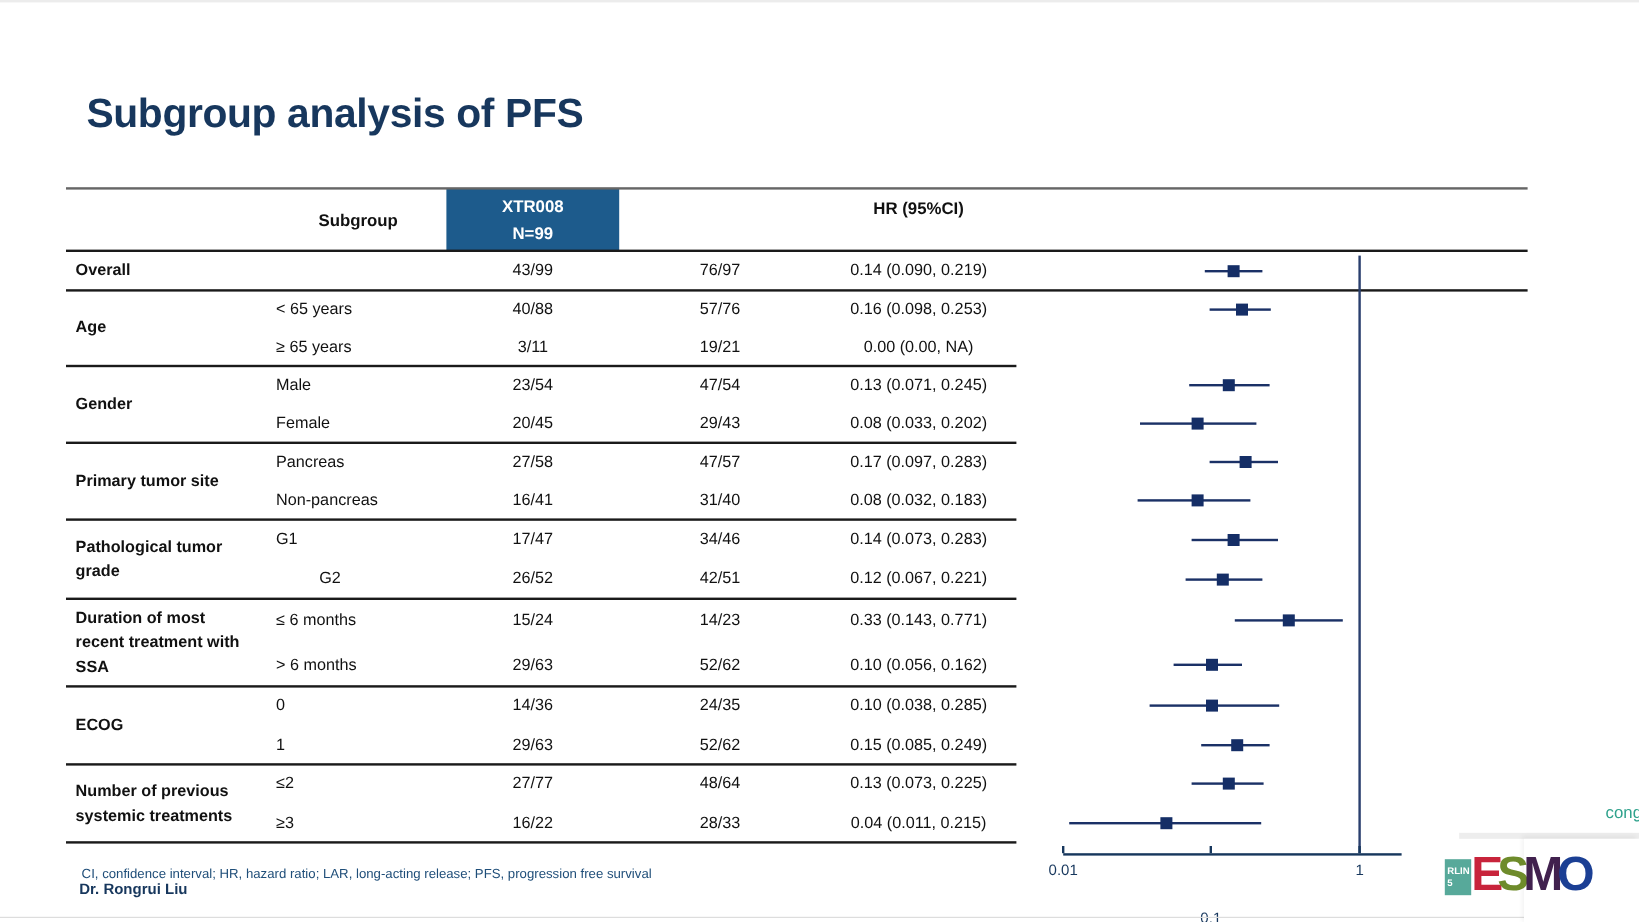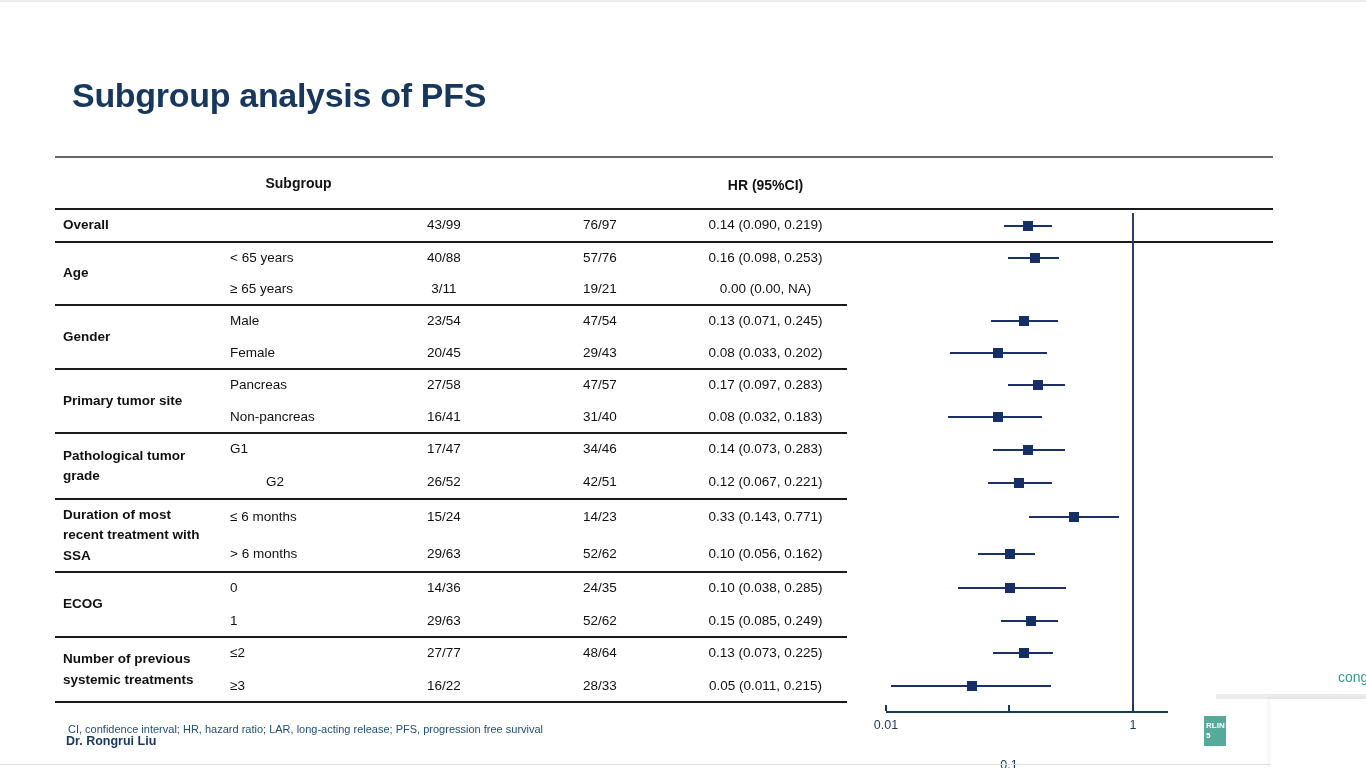--- a/index.html
+++ b/index.html
@@ -32,22 +32,26 @@
   .logo-esmo{position:absolute;left:1226px;top:705px;font-size:40px;font-weight:800;letter-spacing:-5px;line-height:1.1;}
   .logo-congress{position:absolute;left:1299px;top:667px;font-size:14px;font-weight:normal;margin-left:39px;}
 </style>
 </head>
 <body>
 
 <div class="slide">
 
   <div class="title" style="color: rgb(23, 55, 93);">Subgroup analysis of PFS</div>
 
+  <div class="hdr-arm" id="arm1-block" style="left: 372px; top: 155px; width: 144px; height: 52px; background: rgb(29, 91, 140);">
+    <div>XTR008</div>
+    <div>N=99</div>
+  </div>
   <div class="hdr-flex hdr-label" style="left:225px;top:155px;width:147px;height:52px;">Subgroup</div>
-  <div class="hdr-flex hdr-label" style="left:684px;top:161px;width:163px;height:44px;">HR (95%CI)</div>
+  <div class="hdr-flex hdr-label" style="left:684px;top:149px;width:163px;height:44px;">HR (95%CI)</div>
 
   <div id="tableLayer">
       <div class="hline" style="left: 55px; top: 154px; width: 1218px; height: 1.5px; background: rgb(102, 102, 102);"></div>
       <div class="hline" style="left: 55px; top: 206px; width: 1218px; height: 2px;"></div>
       <div class="hline" style="left: 55px; top: 239px; width: 1218px; height: 1.5px;"></div>
       <div class="hline" style="left: 55px; top: 302px; width: 792px; height: 1.5px;"></div>
       <div class="hline" style="left: 55px; top: 366px; width: 792px; height: 1.5px;"></div>
       <div class="hline" style="left: 55px; top: 430px; width: 792px; height: 1.5px;"></div>
       <div class="hline" style="left: 55px; top: 496px; width: 792px; height: 1.5px;"></div>
       <div class="hline" style="left: 55px; top: 569px; width: 792px; height: 1.5px;"></div>
@@ -111,21 +115,21 @@
       <div class="cell center" style="left: 516px; top: 602.5px; width: 168px; height: 32.5px;">52/62</div>
       <div class="cell center" style="left: 684px; top: 602.5px; width: 163px; height: 32.5px;">0.15 (0.085, 0.249)</div>
       <div class="cell bold" style="left: 63px; top: 570px; width: 150px; height: 65px;">ECOG</div>
       <div class="cell" style="left: 230px; top: 635px; width: 140px; height: 32.5px;">≤2</div>
       <div class="cell center" style="left: 372px; top: 635px; width: 144px; height: 32.5px;">27/77</div>
       <div class="cell center" style="left: 516px; top: 635px; width: 168px; height: 32.5px;">48/64</div>
       <div class="cell center" style="left: 684px; top: 635px; width: 163px; height: 32.5px;">0.13 (0.073, 0.225)</div>
       <div class="cell" style="left: 230px; top: 667.5px; width: 140px; height: 32.5px;">≥3</div>
       <div class="cell center" style="left: 372px; top: 667.5px; width: 144px; height: 32.5px;">16/22</div>
       <div class="cell center" style="left: 516px; top: 667.5px; width: 168px; height: 32.5px;">28/33</div>
-      <div class="cell center" style="left: 684px; top: 667.5px; width: 163px; height: 32.5px;">0.05 (0.011, 0.215)</div>
+      <div class="cell center" style="left: 684px; top: 667.5px; width: 163px; height: 32.5px;">0.04 (0.011, 0.215)</div>
       <div class="cell bold" style="left: 63px; top: 635px; width: 150px; height: 65px;">Number of previous systemic treatments</div>
     </div>
 
   <div id="plotLayer">
     <div class="refline" style="left:1132px;top:211px;height:498px;"></div>
     <div class="axis" style="left:886px;top:709px;width:282px;"></div>
     <div class="tick" style="left:885px;top:703px;"></div>
     <div class="tick" style="left:1008px;top:703px;"></div>
     <div class="tick" style="left:1132px;top:703px;"></div>
     <div class="tick-label" style="left:886px;top:716px;">0.01</div>
@@ -164,15 +168,16 @@
   <div class="footer-abbrev">CI, confidence interval; HR, hazard ratio; LAR, long-acting release; PFS, progression free survival</div>
   <div class="footer-author">Dr. Rongrui Liu</div>
   <div class="bottom-edge"></div>
 
   <div class="logo-strip"></div>
   <div class="logo-card"></div>
   <div class="logo-badge" id="logo-badge" style="background: rgb(87, 169, 154);">
     <div>RLIN</div>
     <div>5</div>
   </div>
+  <div class="logo-esmo" id="logo-esmo"><span style="color: rgb(200, 36, 59);">E</span><span style="color: rgb(110, 139, 43);">S</span><span style="color: rgb(65, 33, 78);">M</span><span style="color: rgb(27, 63, 148);">O</span></div>
   <div class="logo-congress" id="logo-congress" style="color: rgb(47, 162, 140);">congress</div>
 
 </div>
 
 </body></html>

